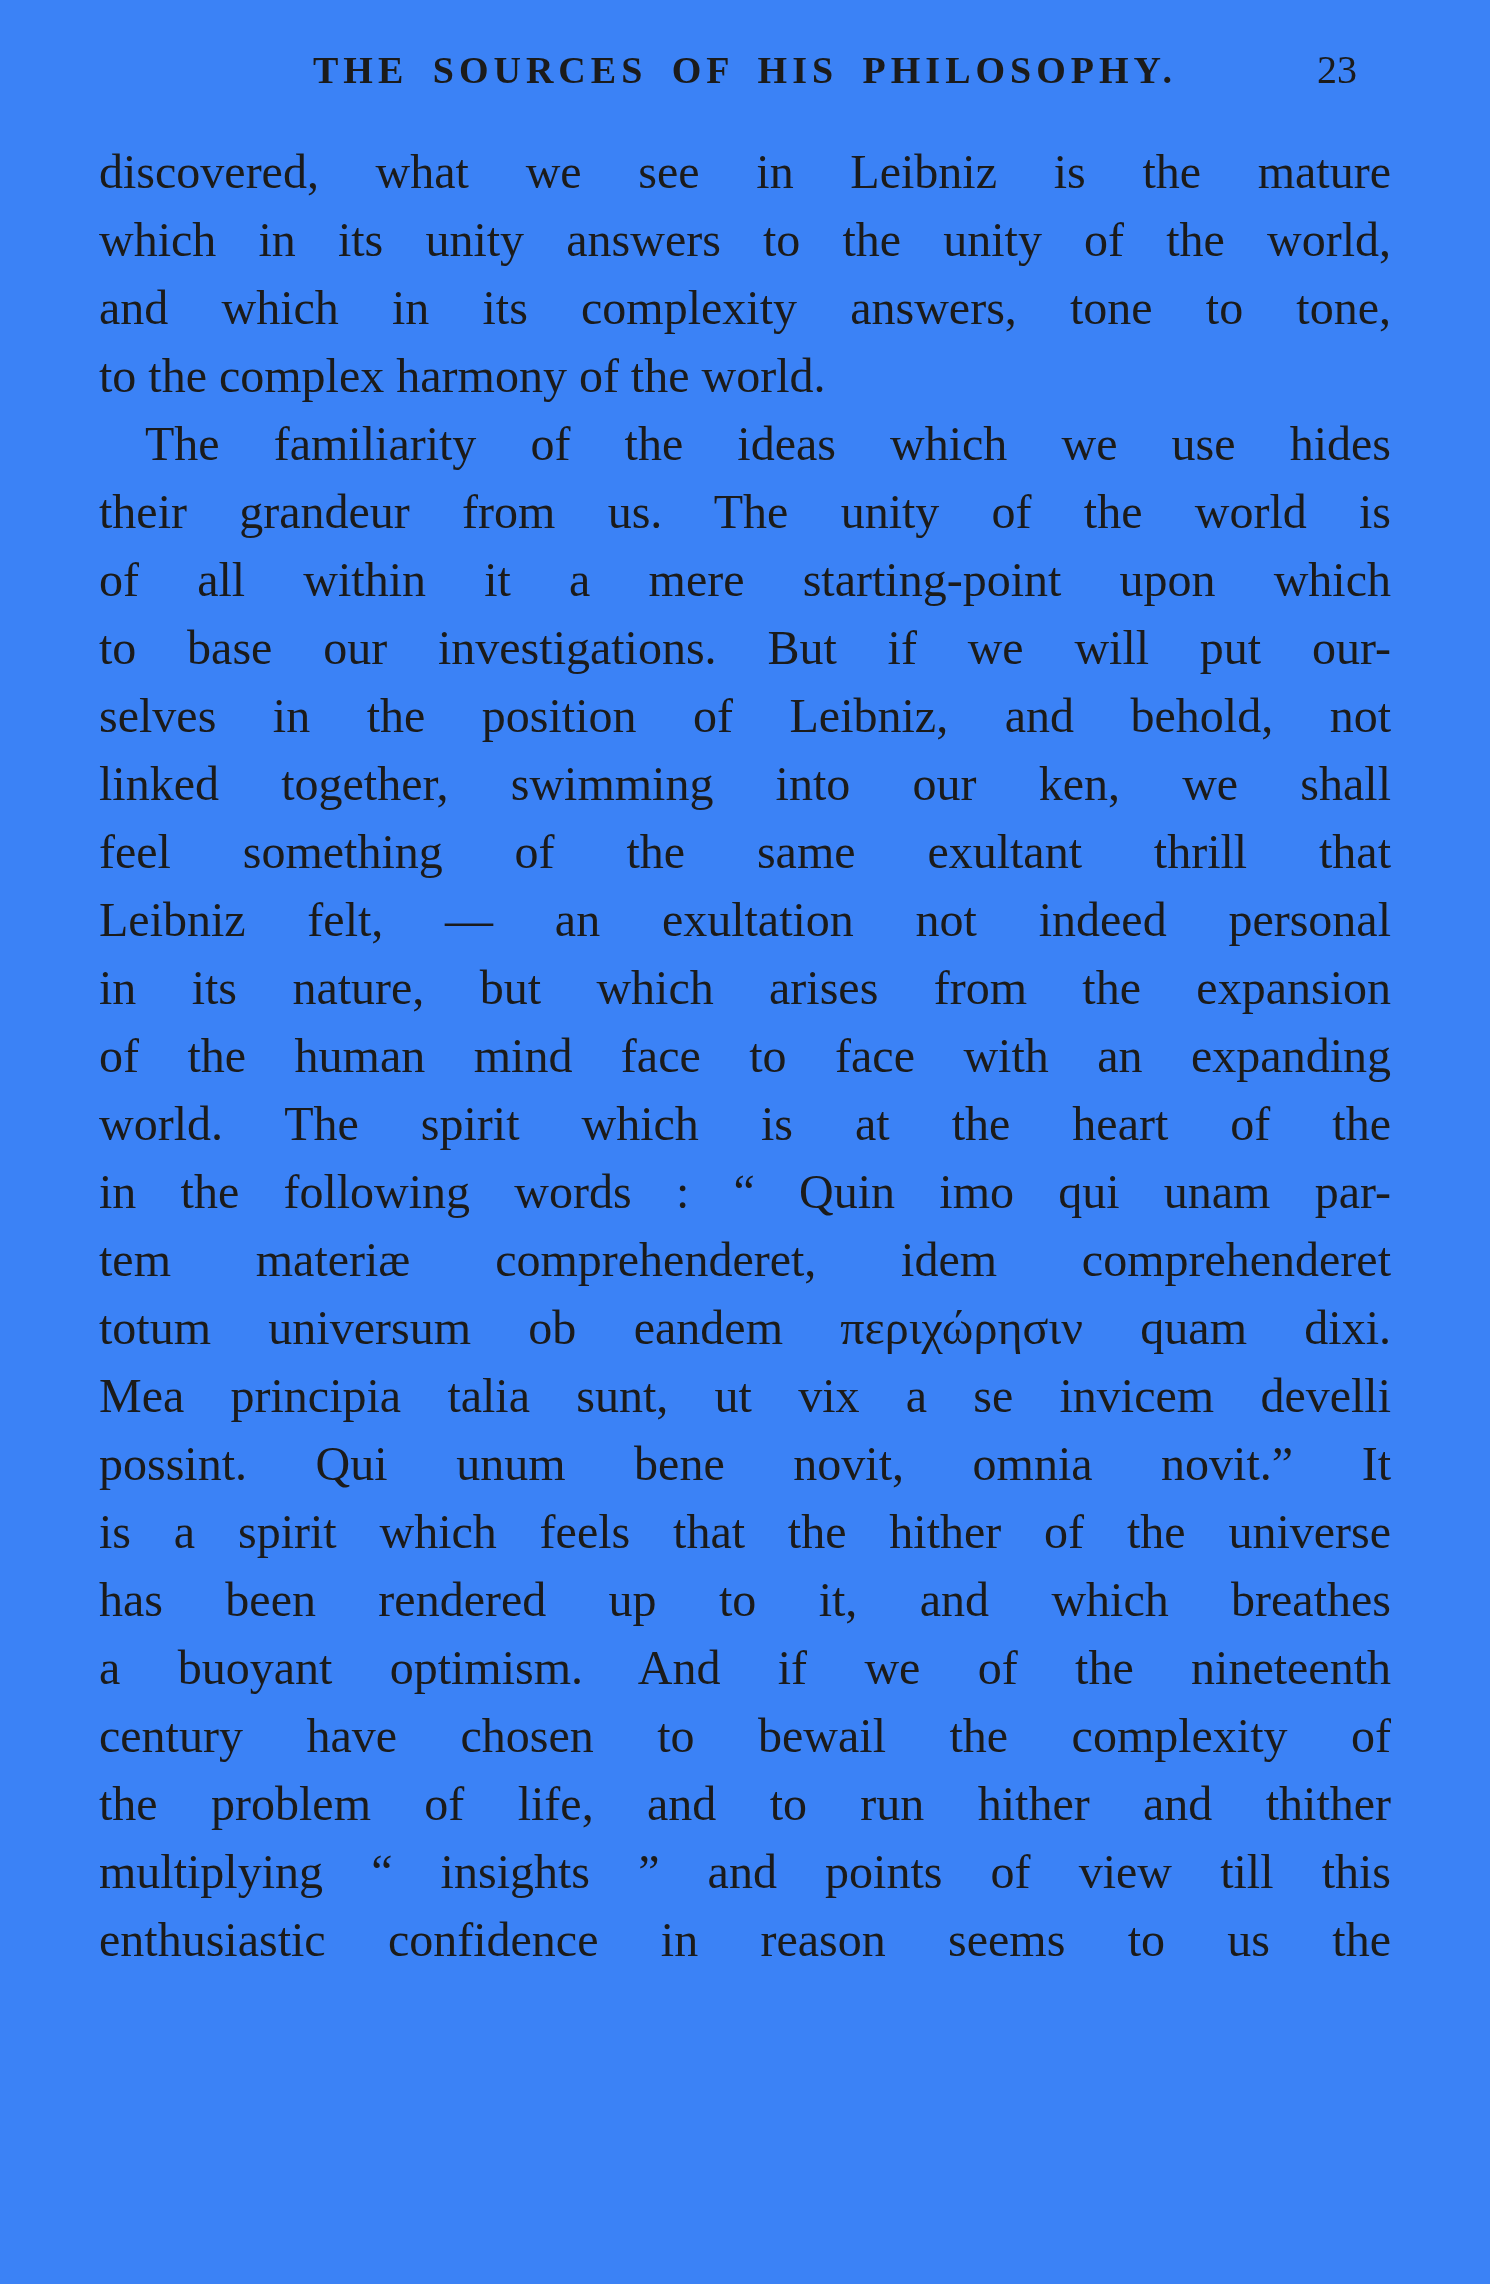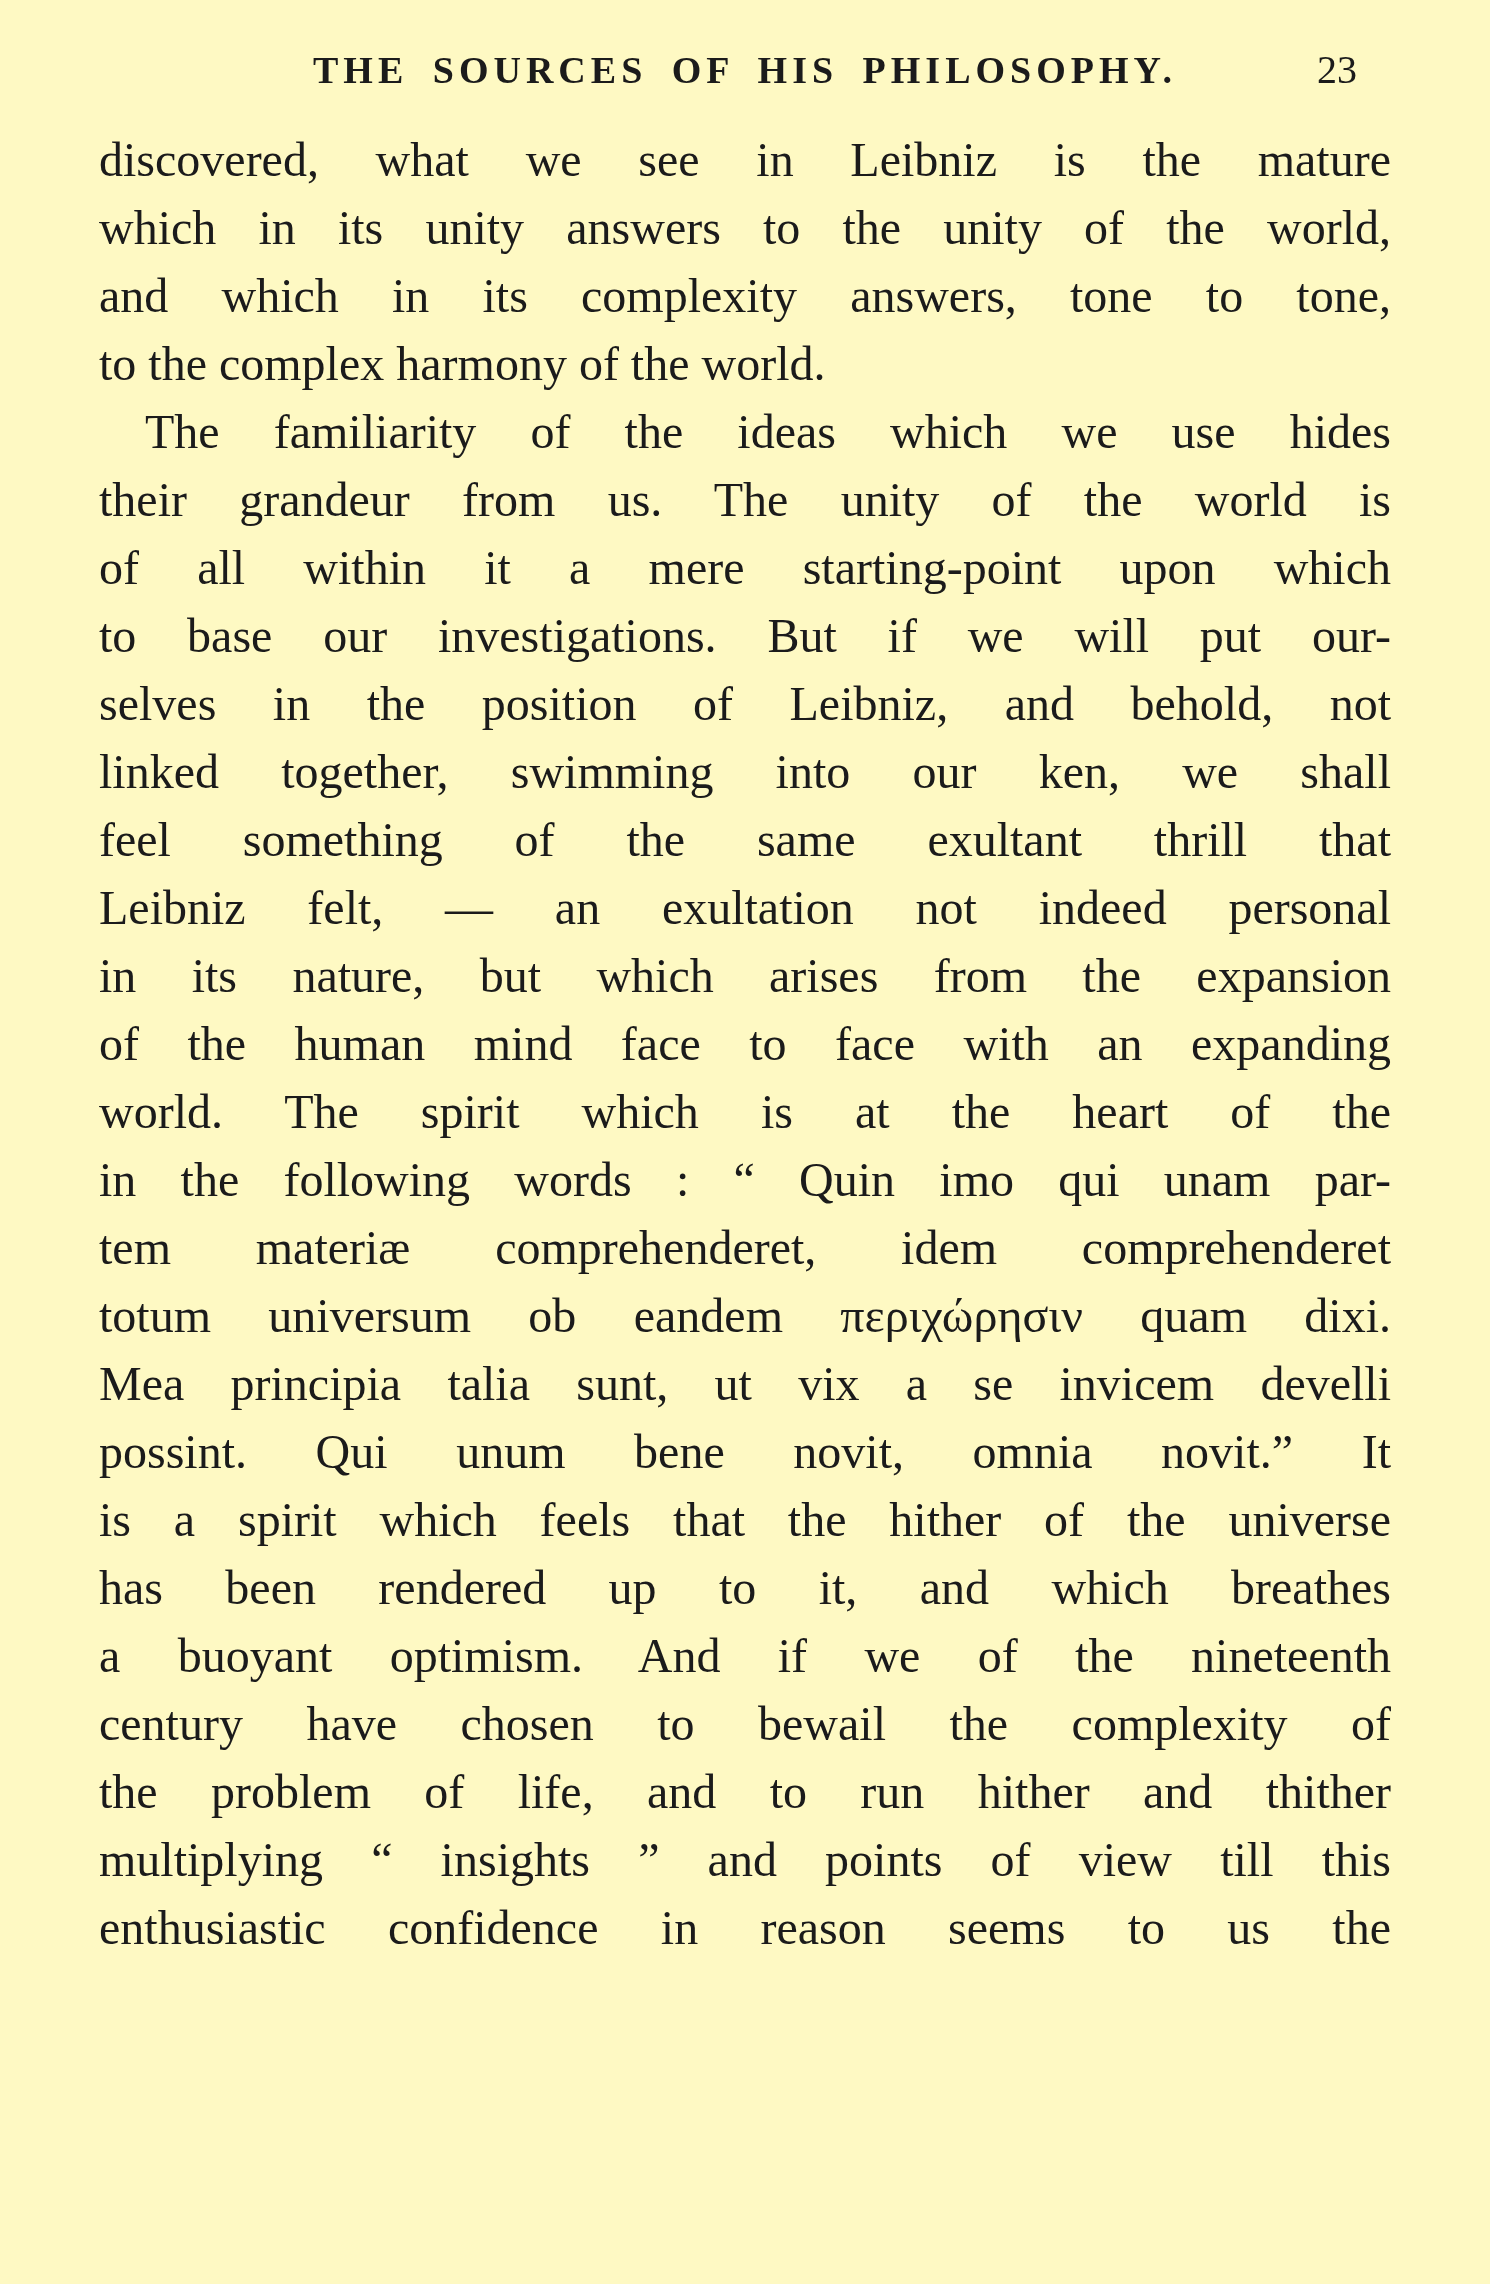--- a/index.html
+++ b/index.html
@@ -12,21 +12,21 @@
   body {
     background: #fdfcfa;
     font-family: "Liberation Serif", "DejaVu Serif", serif;
     color: #1b1b1b;
   }
   .page {
     box-sizing: border-box;
     width: 1490px;
     height: 2284px;
     padding: 46px 99px 0 99px;
-    background: #fef9c3;
+    background: #3b82f6;
   }
   .running-header {
     display: grid;
     grid-template-columns: 1fr auto 1fr;
     align-items: baseline;
     width: 100%;
     height: 62px;
   }
   .header-title {
     grid-column: 2;
@@ -38,21 +38,21 @@
     white-space: nowrap;
   }
   .page-number {
     grid-column: 3;
     justify-self: end;
     font-size: 40px;
     font-weight: 400;
     padding-right: 34px;
   }
   .body-text {
-    margin-top: 18px;
+    margin-top: 30px;
     width: 1292px;
     font-size: 48px;
   }
   .paragraph {
     margin: 0;
   }
   .line {
     line-height: 68px;
     height: 68px;
     text-align: justify;

